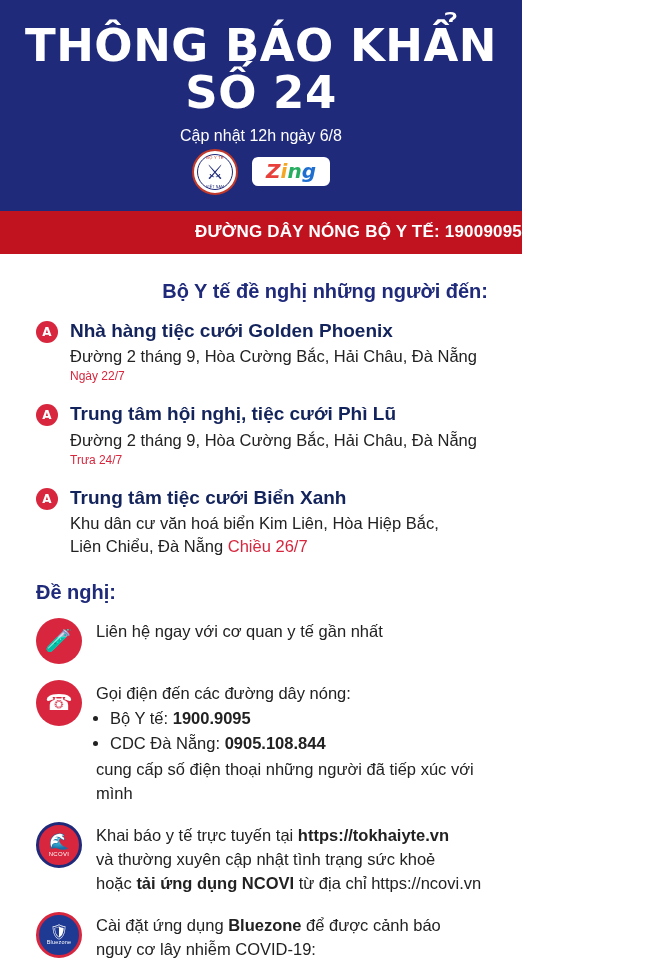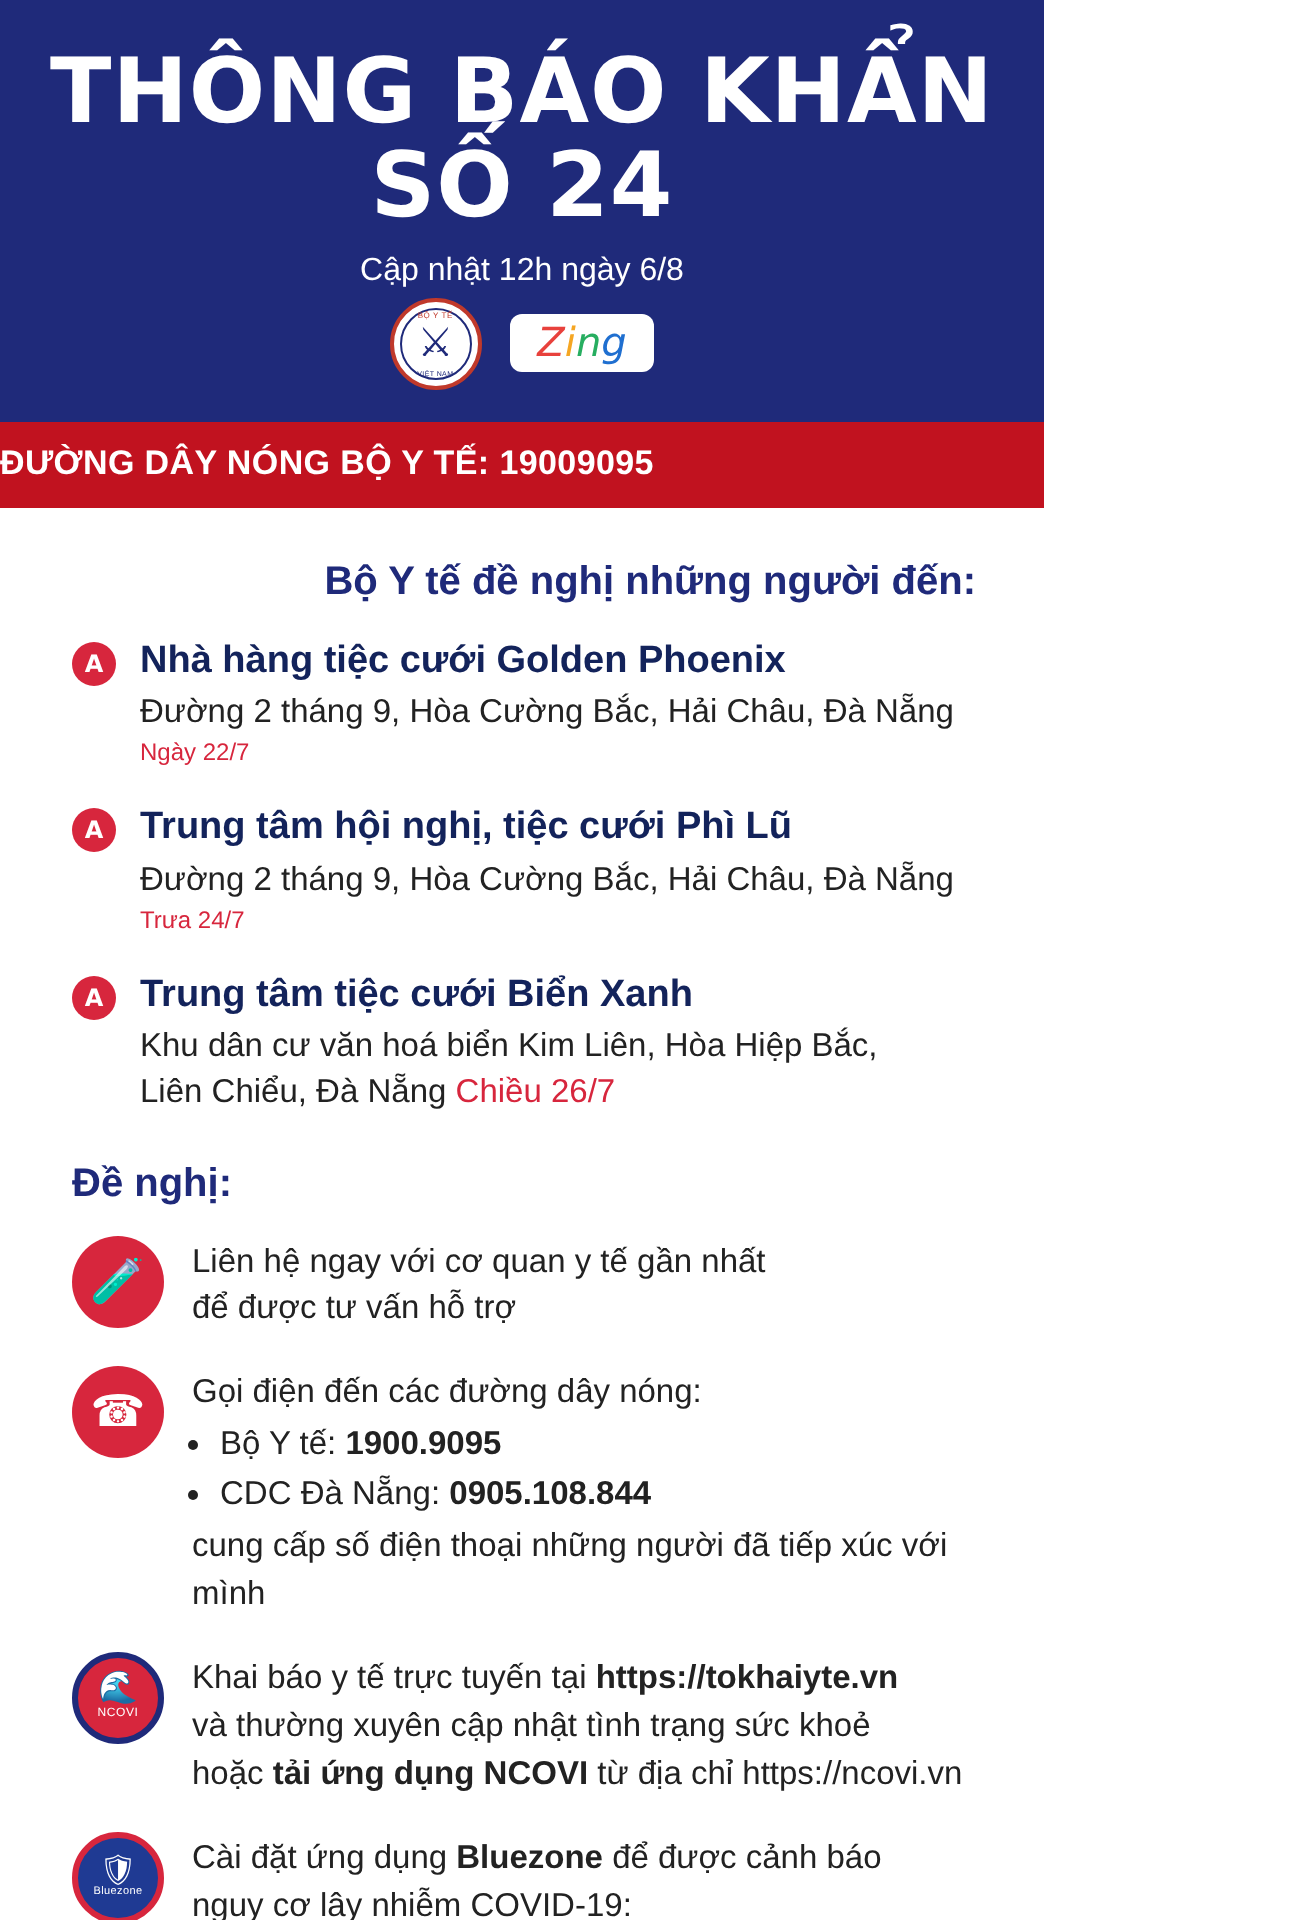--- a/index.html
+++ b/index.html
@@ -87,37 +87,37 @@
     left: 0; right: 0;
     text-align: center;
     font-size: 3.5px;
     color: #1f2a7a;
     letter-spacing: 0.2px;
   }
   .zing-logo {
     background: #ffffff;
     color: #1f6fd0;
     font-size: 20px;
-    font-weight: normal;
+    font-weight: bold;
     font-style: italic;
     padding: 2px 14px 3px 14px;
     border-radius: 6px;
     line-height: 1.2;
     font-family: "DejaVu Sans", sans-serif;
   }
   .zing-logo .z { color: #e8413c; }
   .zing-logo .i { color: #f5a623; }
   .zing-logo .n { color: #27ae60; }
   .zing-logo .g { color: #1f6fd0; }
 
   
   .hotline {
     background: #c1121f;
     color: #ffffff;
-    text-align: left;
+    text-align: right;
     font-size: 17px;
     font-weight: bold;
     padding: 11px 0 12px 0;
     letter-spacing: 0.2px;
   }
 
   
   .content {
     padding: 26px 34px 0 36px;
   }
@@ -299,21 +299,20 @@
     </div>
 
     <h2 class="request-title">Đề nghị:</h2>
 
     <div class="req">
       <div class="req-icon ic-red">
         <span class="glyph">🧪</span>
       </div>
       <div class="req-text">
         <span class="line">Liên hệ ngay với cơ quan y tế gần nhất</span>
-        <span class="line">để được tư vấn hỗ trợ</span>
       </div>
     </div>
 
     <div class="req">
       <div class="req-icon ic-red">
         <span class="glyph">☎</span>
       </div>
       <div class="req-text">
         <span class="line">Gọi điện đến các đường dây nóng:</span>
         <ul class="bullets">

